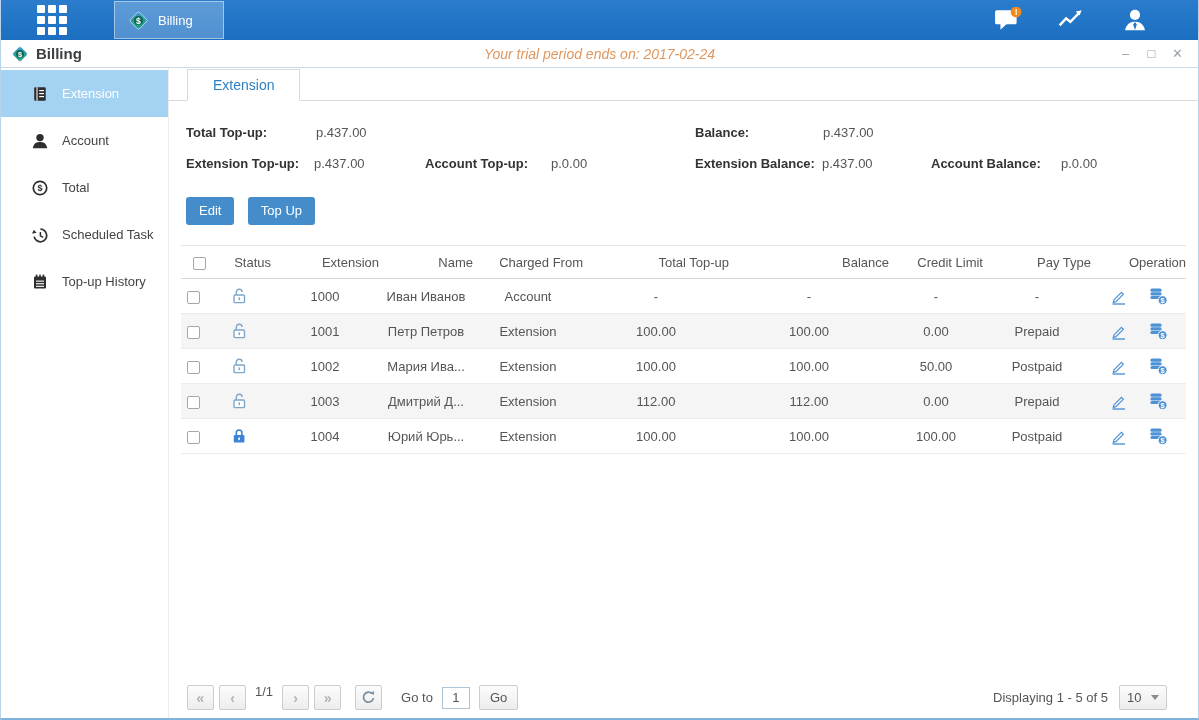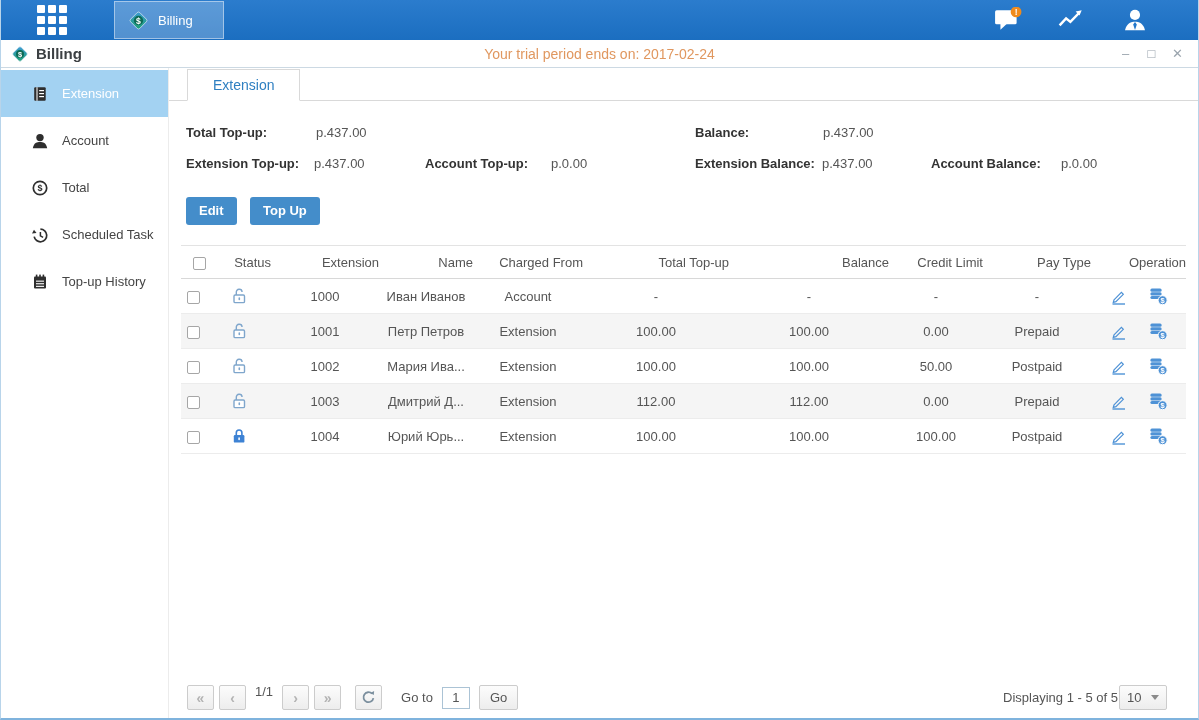--- a/index.html
+++ b/index.html
@@ -20,21 +20,21 @@
     border:1px solid rgba(255,255,255,.45); color:#fff; font-size:13px; cursor:pointer; }
   .topbar-right { margin-left:auto; display:flex; align-items:center; gap:36px; margin-right:50px; }
   .tb-icon { cursor:pointer; position:relative; display:flex; }
 
   
   .titlebar { height:28px; flex-shrink:0; background:#fff; border-bottom:1px solid #ccd9e3;
     display:flex; align-items:center; position:relative; }
   .title-left { display:flex; align-items:center; gap:7px; margin-left:10px;
     font-weight:bold; font-size:15px; color:#3c4043; position:relative; z-index:1; }
   .trial { position:absolute; left:0; right:0; text-align:center; color:#e0975f;
-    font-size:14px; pointer-events:none; }
+    font-size:14px; pointer-events:none;font-style:italic; }
   .win-controls { margin-left:auto; display:flex; gap:9px; margin-right:12px;
     color:#9aa4ad; font-size:13px; position:relative; z-index:1; }
   .win-controls span { width:17px; text-align:center; cursor:pointer; }
 
   
   .body-row { flex:1; display:flex; min-height:0; }
   .sidebar { width:168px; flex-shrink:0; border-right:1px solid #ececec; padding-top:2px; }
   .side-item { height:47px; display:flex; align-items:center; padding-left:30px; gap:13px;
     font-size:13px; color:#444; cursor:pointer; }
   .side-item.active { background:#a3d2f2; color:#fff; }
@@ -45,21 +45,21 @@
     display:flex; align-items:flex-end; }
   .tab { height:32px; line-height:31px; padding:0 25px; margin-left:18px; margin-bottom:-1px;
     background:#fff; border:1px solid #d9d9d9; border-bottom:1px solid #fff;
     color:#2e7fc1; font-size:14px; cursor:pointer; }
 
   .summary { position:relative; height:62px; margin-top:16px; font-size:13px; flex-shrink:0; }
   .summary span { position:absolute; white-space:nowrap; line-height:20px; }
   .s-label { font-weight:bold; color:#333; }
   .s-val { color:#555; }
 
-  .btn-row { margin:18px 0 0 17px; flex-shrink:0;font-weight:bold; }
+  .btn-row { margin:18px 0 0 17px; flex-shrink:0; }
   .btn { display:inline-block; background:#448dca; color:#fff; font-size:13px;
     line-height:28px; padding:0 13px; border-radius:3px; margin-right:9px; cursor:pointer; }
 
   table.ext-table { width:1005px; margin:20px 0 0 12px; border-collapse:collapse;
     table-layout:fixed; font-size:13px; color:#555; flex-shrink:0; }
   .ext-table th { height:33px; font-weight:normal; color:#555; text-align:right;
     border-top:1px solid #e3e3e3; border-bottom:1px solid #d8d8d8; }
   .ext-table td { height:35px; text-align:center; border-bottom:1px solid #ececec;
     overflow:hidden; white-space:nowrap; }
   .ext-table tr.alt td { background:#f5f5f5; }
@@ -77,21 +77,21 @@
     background:linear-gradient(#fcfcfc,#ededed); display:flex; align-items:center;
     justify-content:center; color:#b3b3b3; font-size:14px; font-weight:bold;
     margin-right:5px; cursor:pointer; }
   .pg-ind { margin:0 9px 12px 4px; color:#555; }
   .goto-label { margin:0 9px 0 14px; }
   .goto-input { width:28px; height:22px; border:1px solid #abc3d5; text-align:center;
     font-size:13px; color:#555; font-family:"Liberation Sans",sans-serif; }
   .go-btn { margin-left:9px; height:25px; padding:0 10px; border:1px solid #ccc;
     border-radius:2px; background:linear-gradient(#fcfcfc,#ededed); display:flex;
     align-items:center; color:#555; cursor:pointer; }
-  .pg-right { margin-left:auto; display:flex; align-items:center; gap:1px; }
+  .pg-right { margin-left:auto; display:flex; align-items:center; gap:11px; }
   .page-size { width:48px; height:25px; border:1px solid #ccc; border-radius:2px;
     background:linear-gradient(#fcfcfc,#ededed); display:flex; align-items:center;
     justify-content:space-between; padding:0 7px; cursor:pointer; color:#555; }
   .caret { width:0; height:0; border-left:4px solid transparent;
     border-right:4px solid transparent; border-top:5px solid #8a8a8a; }
 </style>
 </head>
 <body>
 
 <svg width="0" height="0" style="position:absolute">

